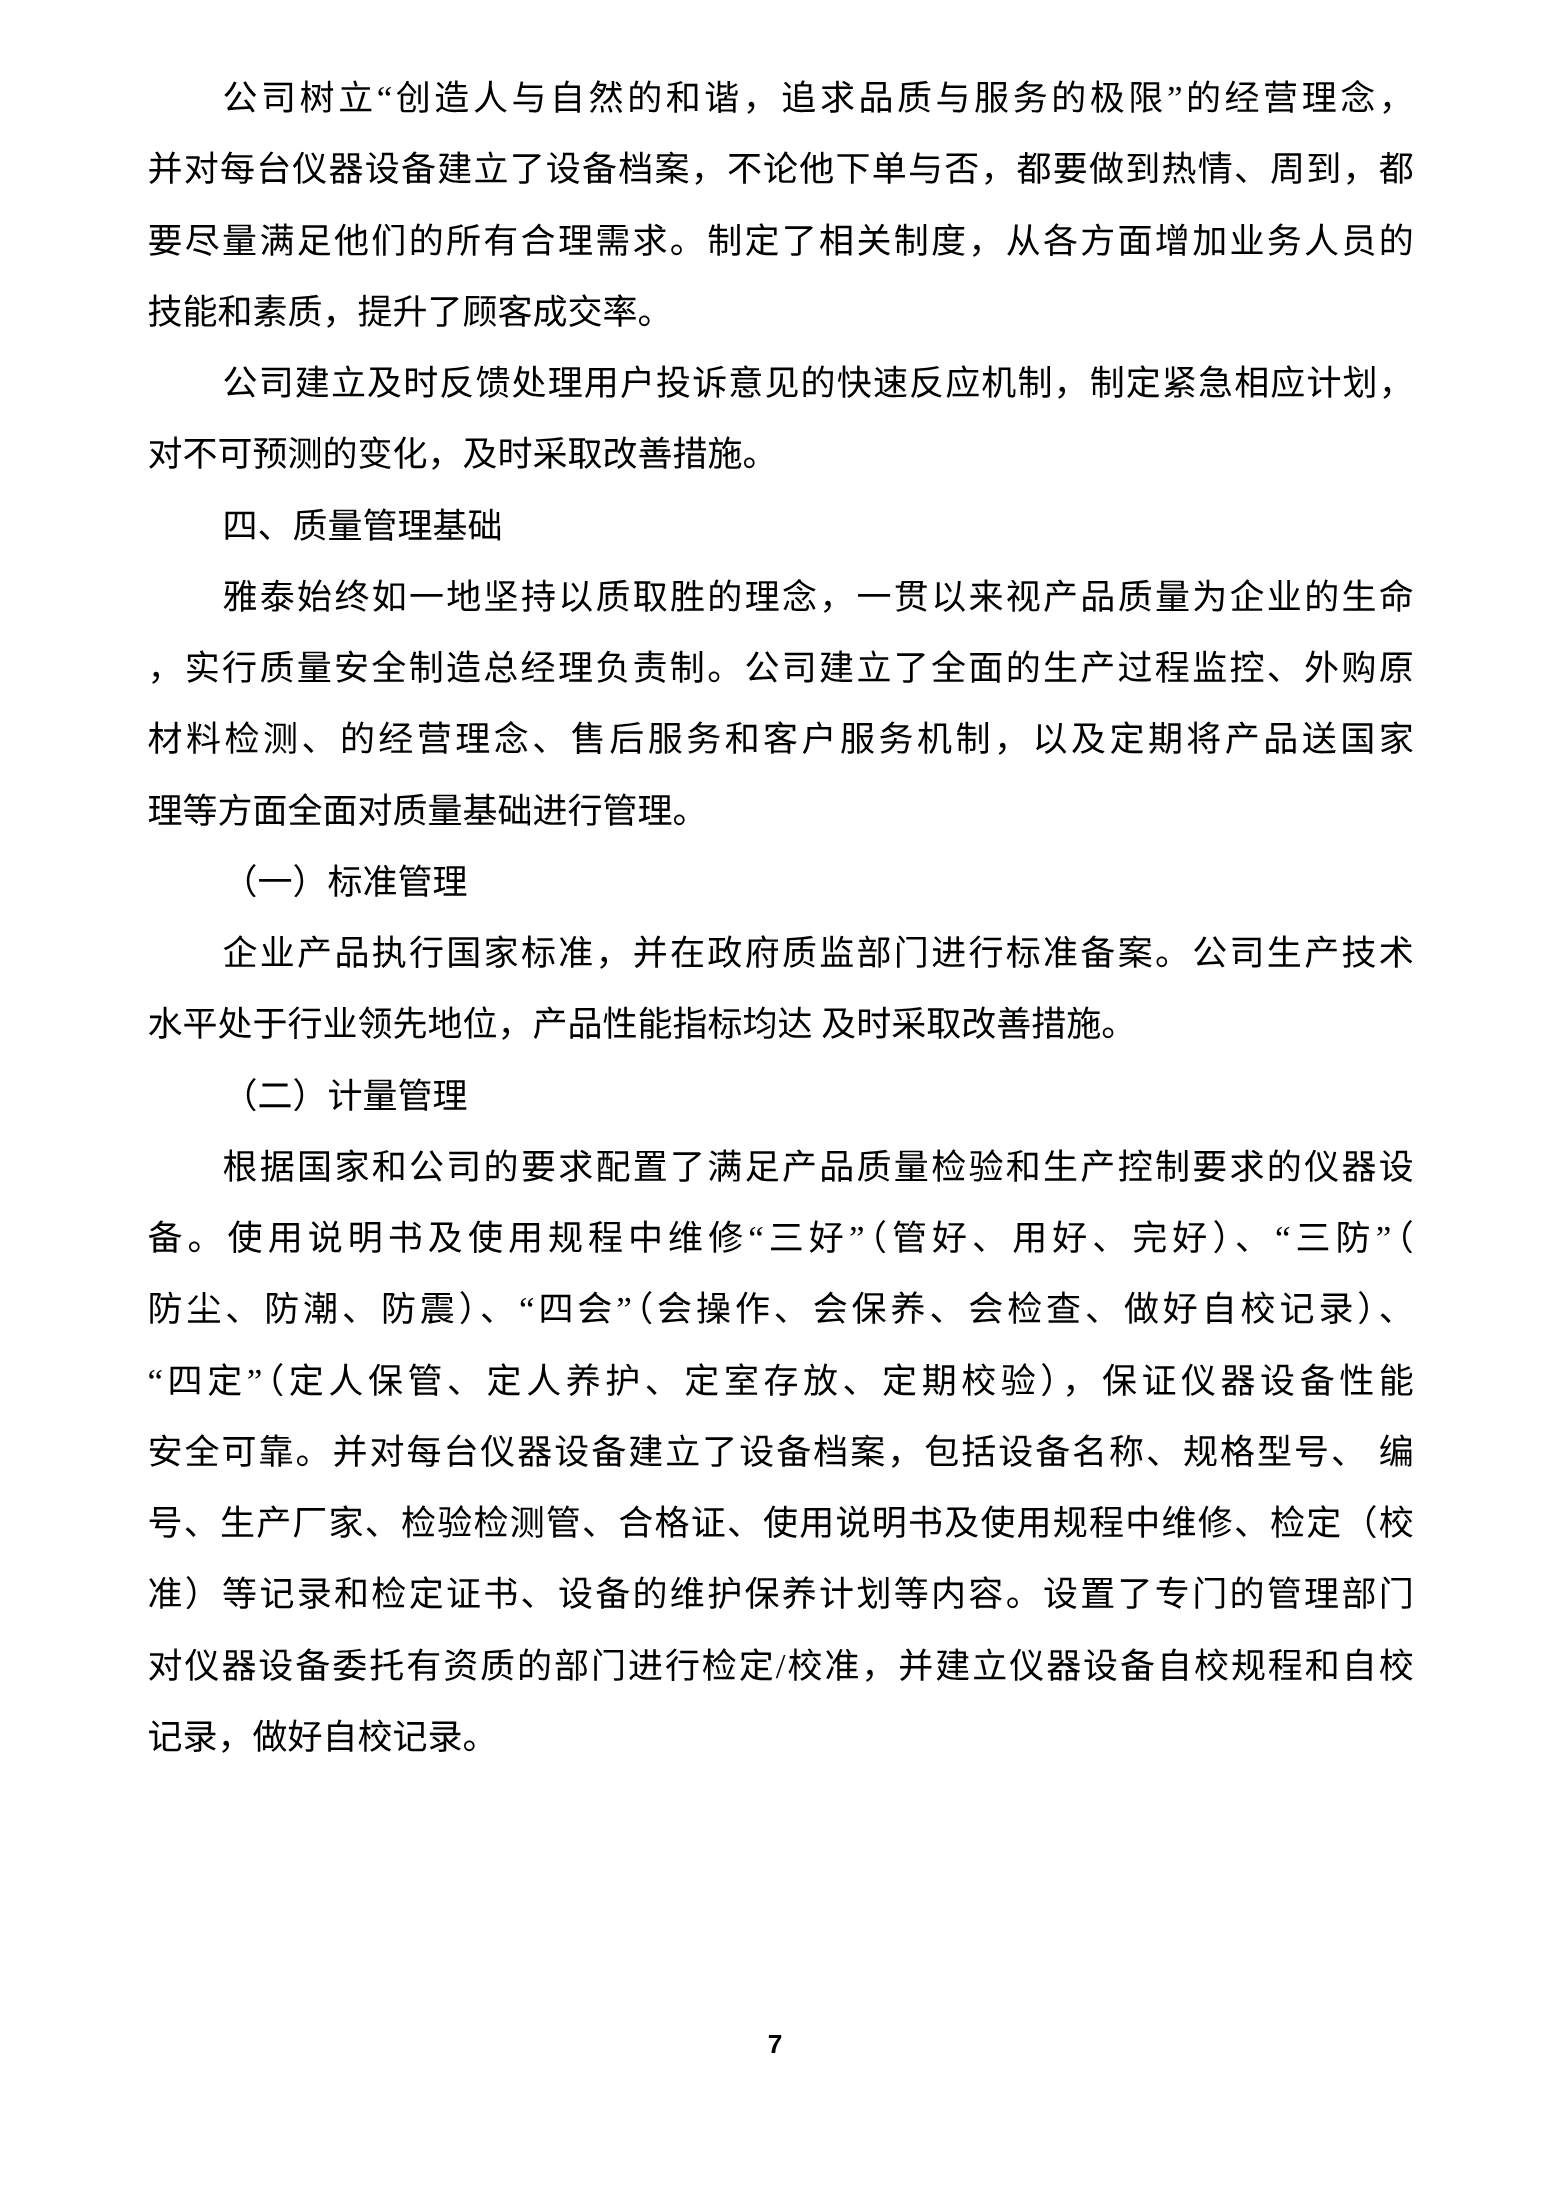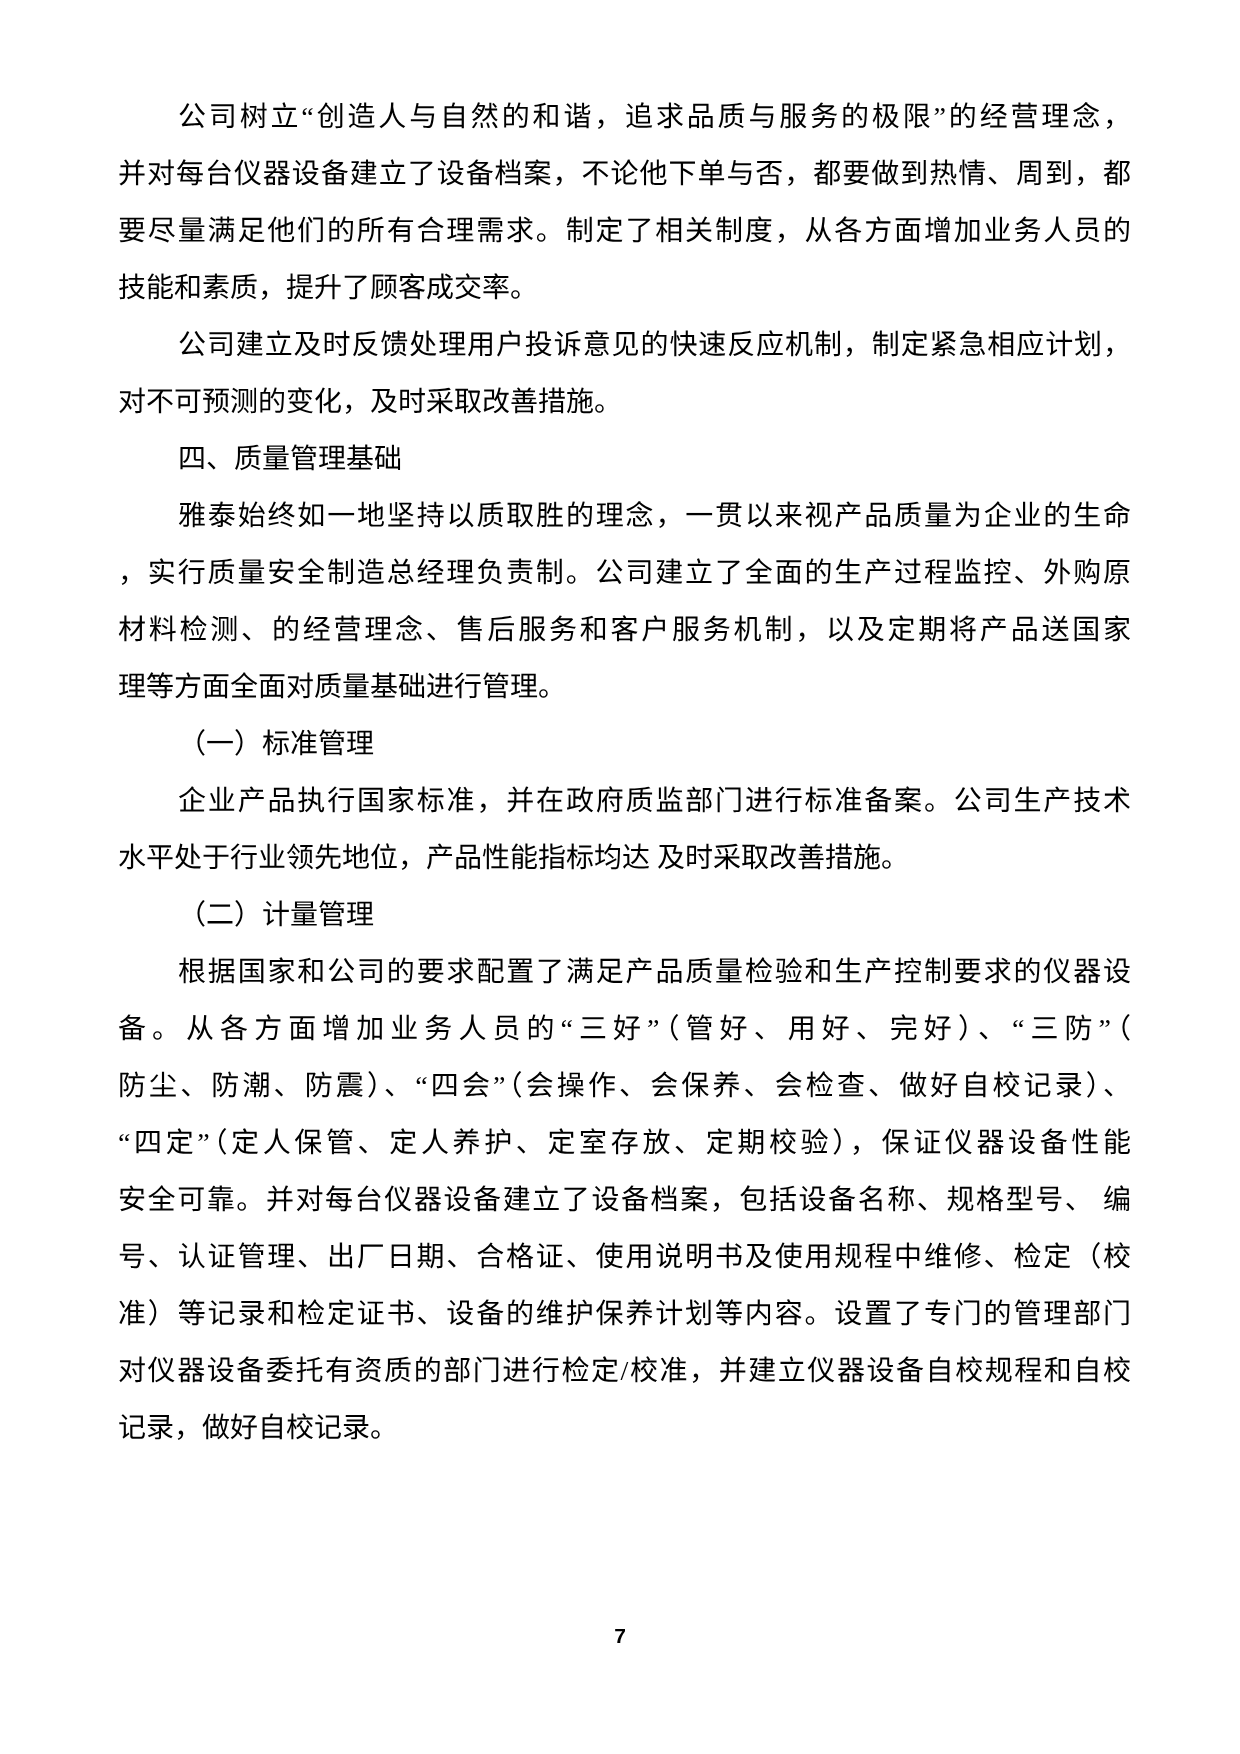--- a/index.html
+++ b/index.html
@@ -16,21 +16,21 @@
   .page {
     position: absolute;
     inset: 0;
     background: #ffffff;
   }
   .doc-body {
     position: absolute;
     top: 0;
     left: 118px;
     width: 1013px;
-    padding-top: 88px;
+    padding-top: 51px;
     color: #000000;
     font-family: "Liberation Serif", "DejaVu Serif", serif;
     font-size: 28px;
   }
   .para {
     margin: 0;
   }
   .line {
     height: 57px;
     line-height: 57px;
@@ -91,24 +91,24 @@
       </div>
       <div class="para body">
         <div class="line first full">企业产品执行国家标准，并在政府质监部门进行标准备案。公司生产技术</div>
         <div class="line last">水平处于行业领先地位，产品性能指标均达 及时采取改善措施。</div>
       </div>
       <div class="para heading">
         <div class="line first last">（二）计量管理</div>
       </div>
       <div class="para body">
         <div class="line first full">根据国家和公司的要求配置了满足产品质量检验和生产控制要求的仪器设</div>
-        <div class="line full">备。从各方面增加业务人员的“三好”（管好、用好、完好）、“三防”（</div>
+        <div class="line full">备。使用说明书及使用规程中维修“三好”（管好、用好、完好）、“三防”（</div>
         <div class="line full">防尘、防潮、防震）、“四会”（会操作、会保养、会检查、做好自校记录）、</div>
         <div class="line full">“四定”（定人保管、定人养护、定室存放、定期校验），保证仪器设备性能</div>
         <div class="line full">安全可靠。并对每台仪器设备建立了设备档案，包括设备名称、规格型号、 编</div>
-        <div class="line full">号、认证管理、出厂日期、合格证、使用说明书及使用规程中维修、检定（校</div>
+        <div class="line full">号、生产厂家、检验检测管、合格证、使用说明书及使用规程中维修、检定（校</div>
         <div class="line full">准）等记录和检定证书、设备的维护保养计划等内容。设置了专门的管理部门</div>
         <div class="line full">对仪器设备委托有资质的部门进行检定/校准，并建立仪器设备自校规程和自校</div>
         <div class="line last">记录，做好自校记录。</div>
       </div>
     </div>
   <div class="footer">7</div>
 </div>
 
 </body></html>

